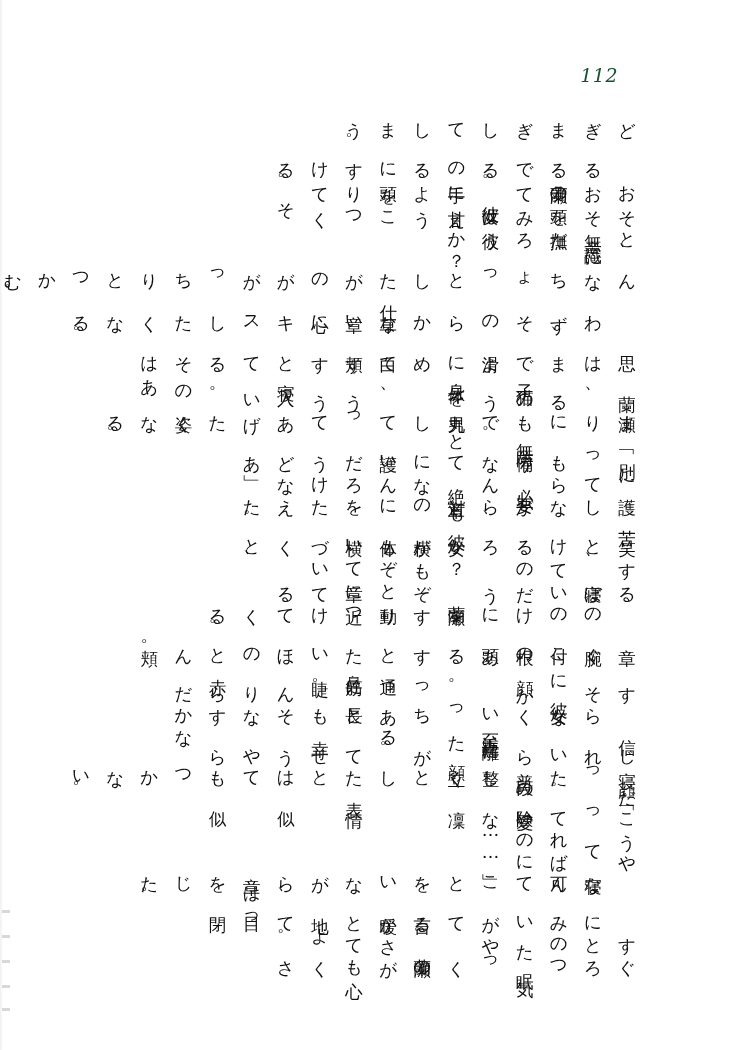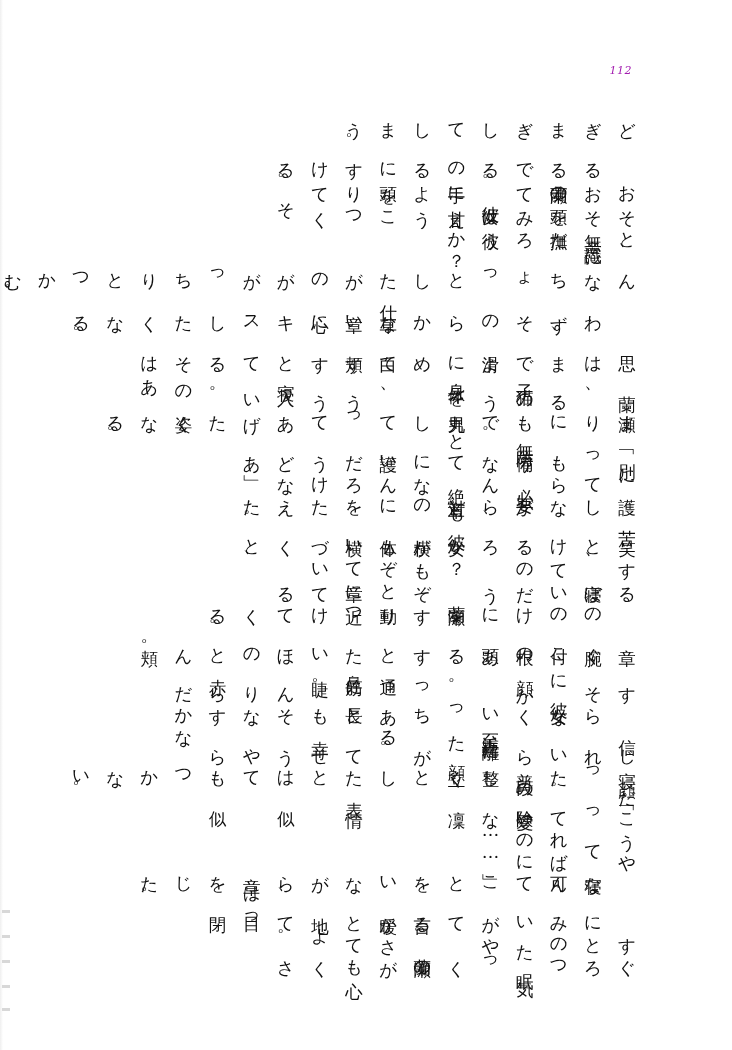--- a/index.html
+++ b/index.html
@@ -12,25 +12,25 @@
     width: 732px;
     height: 1050px;
     background: #ffffff;
     overflow: hidden;
     font-family: "DejaVu Serif", "Liberation Serif", serif;
     color: #111111;
   }
   .page-number {
     position: absolute;
     top: 64px;
-    right: 100px;
-    font-size: 11px;
+    right: 114px;
+    font-size: 19px;
     font-family: "DejaVu Serif", "Liberation Serif", serif;
     font-style: italic;
-    color: #a21caf;
+    color: #14532d;
     letter-spacing: 0.5px;
   }
   .text-body {
     position: absolute;
     top: 110px;
     right: 88px;
     height: 860px;
     width: 560px;
     writing-mode: vertical-rl;
     text-orientation: upright;

